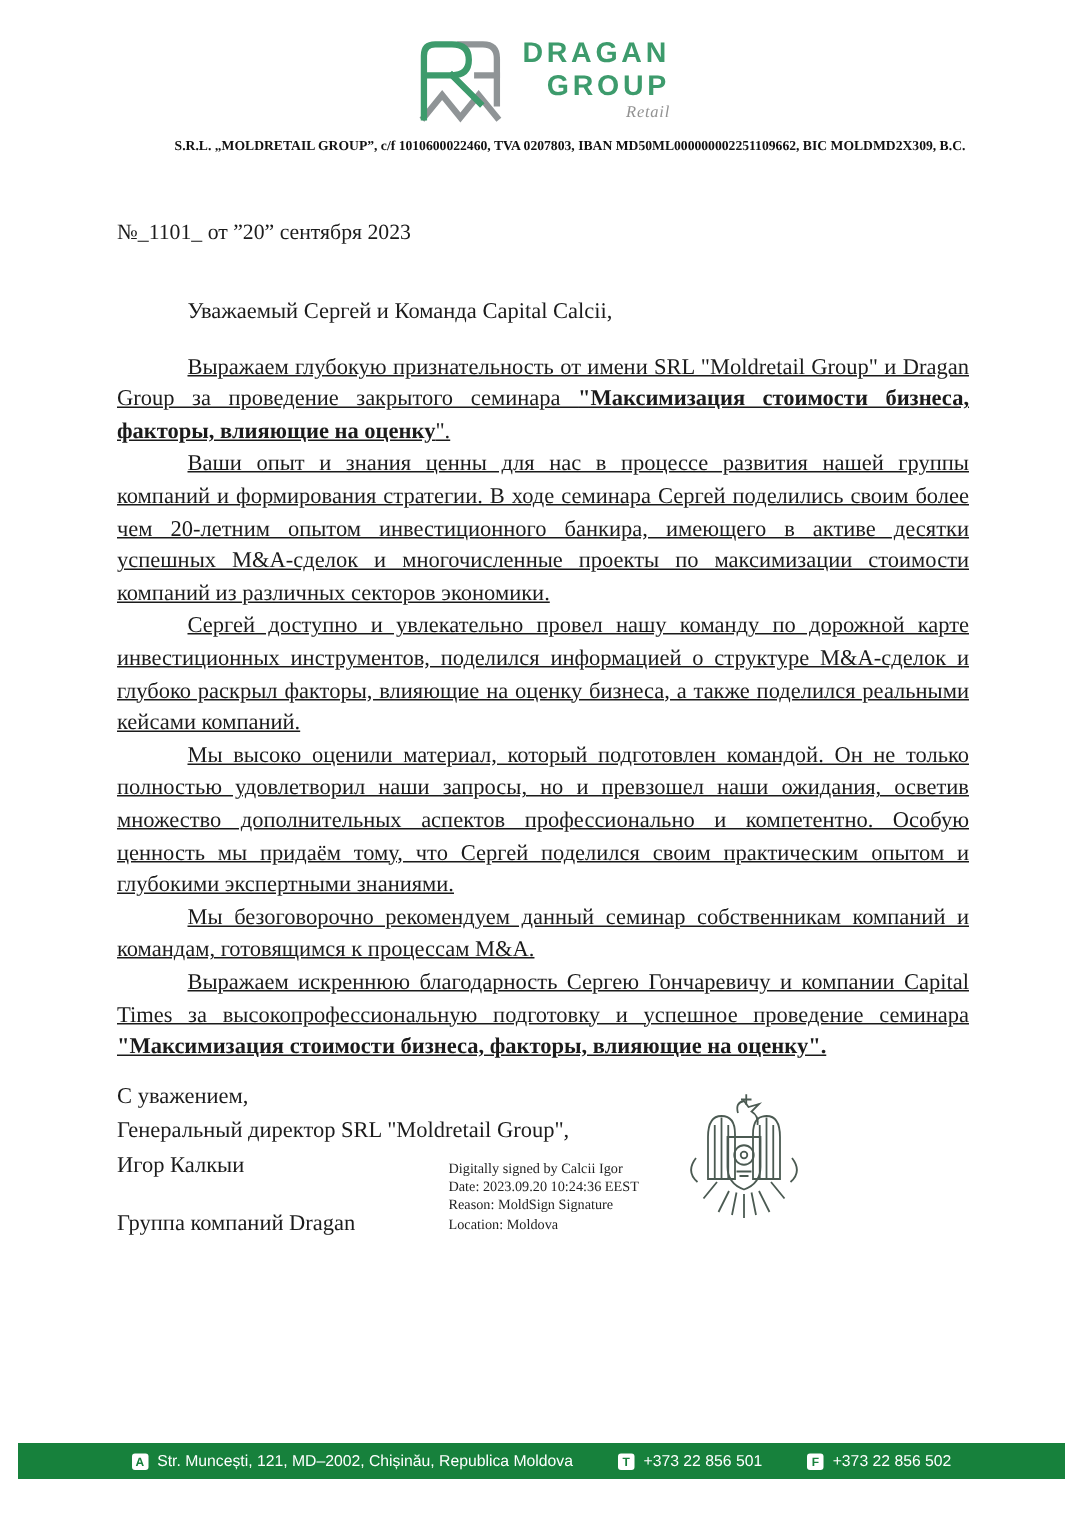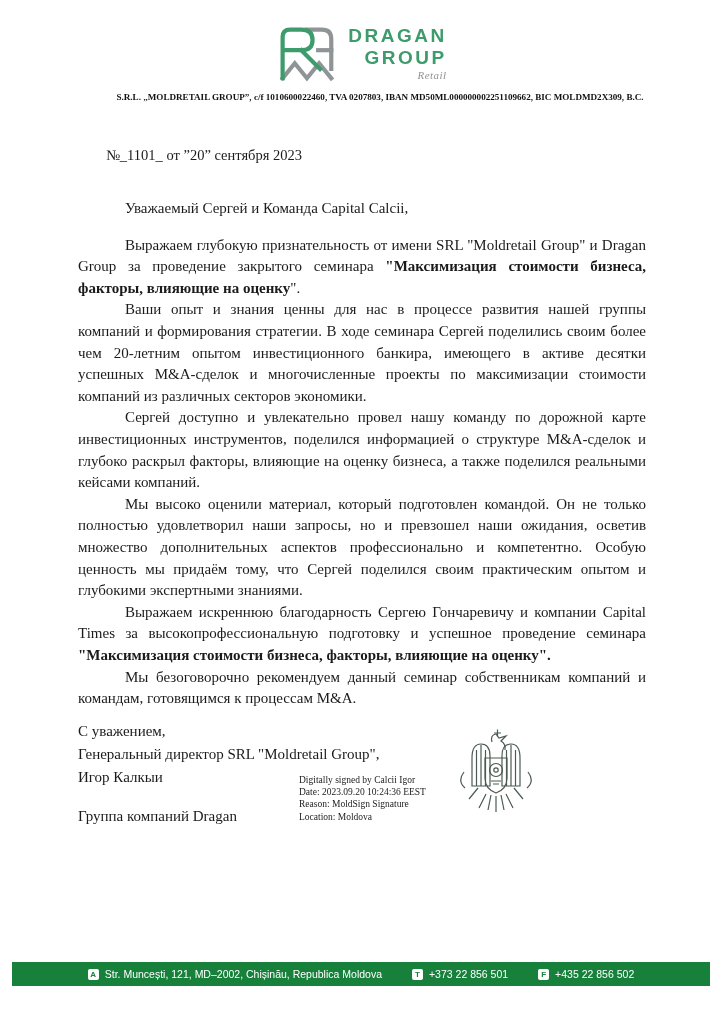--- a/index.html
+++ b/index.html
@@ -19,24 +19,24 @@
   .logo-tagline {
     font-family:"Liberation Serif", serif; font-style:italic;
     color:#929292; font-size:11px; margin-top:1px; letter-spacing:0.5px;
   }
 
   
   .company-info { margin-top:9px; text-align:center; font-weight:bold; font-size:9.1px; line-height:1.5; color:#111;margin-left:36px; }
   .company-info div { white-space:nowrap; }
 
   
-  .ref-line { margin:42px 106px 0; font-size:14.5px; }
+  .ref-line { margin:42px 78px 0; font-size:14.5px; }
   .salutation { margin:36px 78px 0; text-indent:47px; font-size:15px; }
   .paragraphs { margin:18px 78px 0; }
-  .para { margin:0; font-size:15px; line-height:21.6px; text-align:justify; text-indent:47px; }
+  .para { margin:0; font-size:15px; line-height:21.6px; text-align:justify; text-indent:47px;text-decoration:underline; }
   .bold { font-weight:bold; }
 
   
   .closing { position:relative; margin:10px 78px 0; font-size:15px; line-height:23px; height:130px; }
   .company-line { margin-top:16px; }
   .sig-note {
     position:absolute; left:221px; top:54px;
     font-size:9.5px; line-height:1.3; color:#222; white-space:nowrap;
   }
   .coat { position:absolute; left:372px; top:6px; }
@@ -86,22 +86,22 @@
 
   <div class="ref-line">№_1101_ от ”20” сентября 2023</div>
 
   <div class="salutation">Уважаемый Сергей и Команда Capital Calcii,</div>
 
   <div class="paragraphs">
       <p class="para"><span>Выражаем глубокую признательность от имени SRL "Moldretail Group" и Dragan Group за проведение закрытого семинара </span><span class="bold">"Максимизация стоимости бизнеса, факторы, влияющие на оценку</span><span>".</span></p>
       <p class="para"><span>Ваши опыт и знания ценны для нас в процессе развития нашей группы компаний и формирования стратегии. В ходе семинара Сергей поделились своим более чем 20-летним опытом инвестиционного банкира, имеющего в активе десятки успешных M&amp;A-сделок и многочисленные проекты по максимизации стоимости компаний из различных секторов экономики.</span></p>
       <p class="para"><span>Сергей доступно и увлекательно провел нашу команду по дорожной карте инвестиционных инструментов, поделился информацией о структуре M&amp;A-сделок и глубоко раскрыл факторы, влияющие на оценку бизнеса, а также поделился реальными кейсами компаний.</span></p>
       <p class="para"><span>Мы высоко оценили материал, который подготовлен командой. Он не только полностью удовлетворил наши запросы, но и превзошел наши ожидания, осветив множество дополнительных аспектов профессионально и компетентно. Особую ценность мы придаём тому, что Сергей поделился своим практическим опытом и глубокими экспертными знаниями.</span></p>
+      <p class="para"><span>Мы безоговорочно рекомендуем данный семинар собственникам компаний и командам, готовящимся к процессам M&amp;A.</span></p>
       <p class="para"><span>Выражаем искреннюю благодарность Сергею Гончаревичу и компании Capital Times за высокопрофессиональную подготовку и успешное проведение семинара </span><span class="bold">"Максимизация стоимости бизнеса, факторы, влияющие на оценку".</span></p>
-      <p class="para"><span>Мы безоговорочно рекомендуем данный семинар собственникам компаний и командам, готовящимся к процессам M&amp;A.</span></p>
     </div>
 
   <div class="closing">
     <div>С уважением,</div>
     <div>Генеральный директор SRL "Moldretail Group",</div>
     <div>Игор Калкыи</div>
     <div class="company-line">Группа компаний Dragan</div>
 
     <div class="sig-note">
       <div>Digitally signed by Calcii Igor</div>
@@ -137,17 +137,17 @@
     <span class="footer-item">
       <span class="footer-icon">A</span>
       <span>Str. Muncești, 121, MD–2002, Chișinău, Republica Moldova</span>
     </span>
     <span class="footer-item">
       <span class="footer-icon">T</span>
       <span>+373 22 856 501</span>
     </span>
     <span class="footer-item">
       <span class="footer-icon">F</span>
-      <span>+435 22 856 502</span>
+      <span>+373 22 856 502</span>
     </span>
   </div>
 
 </div>
 
 </body></html>

